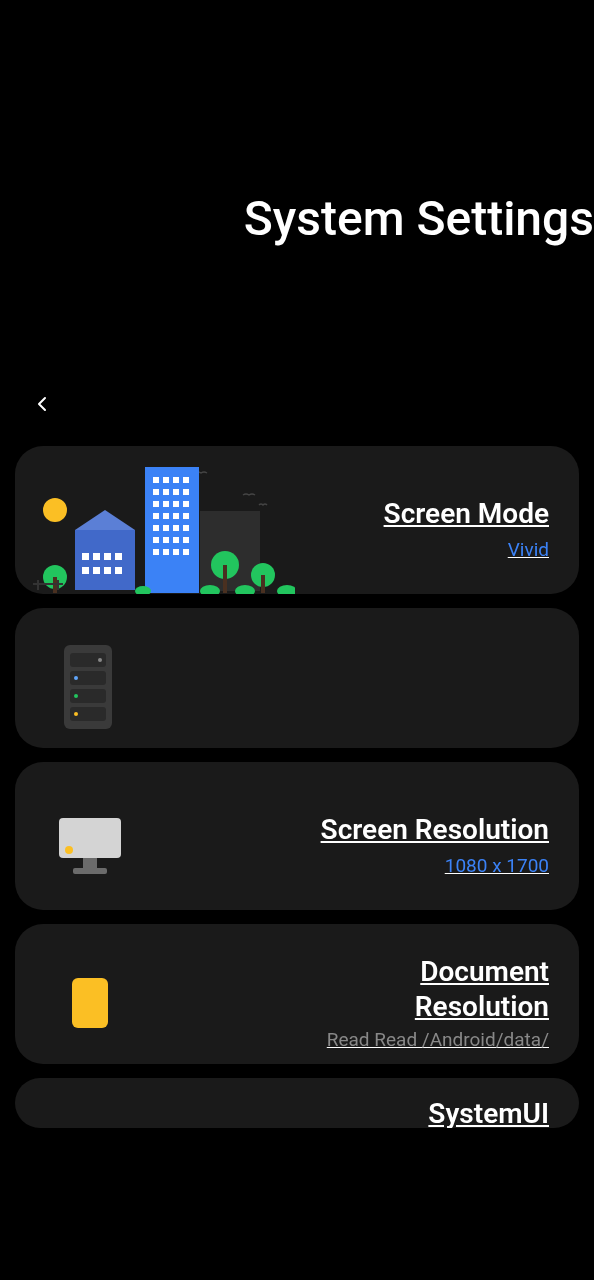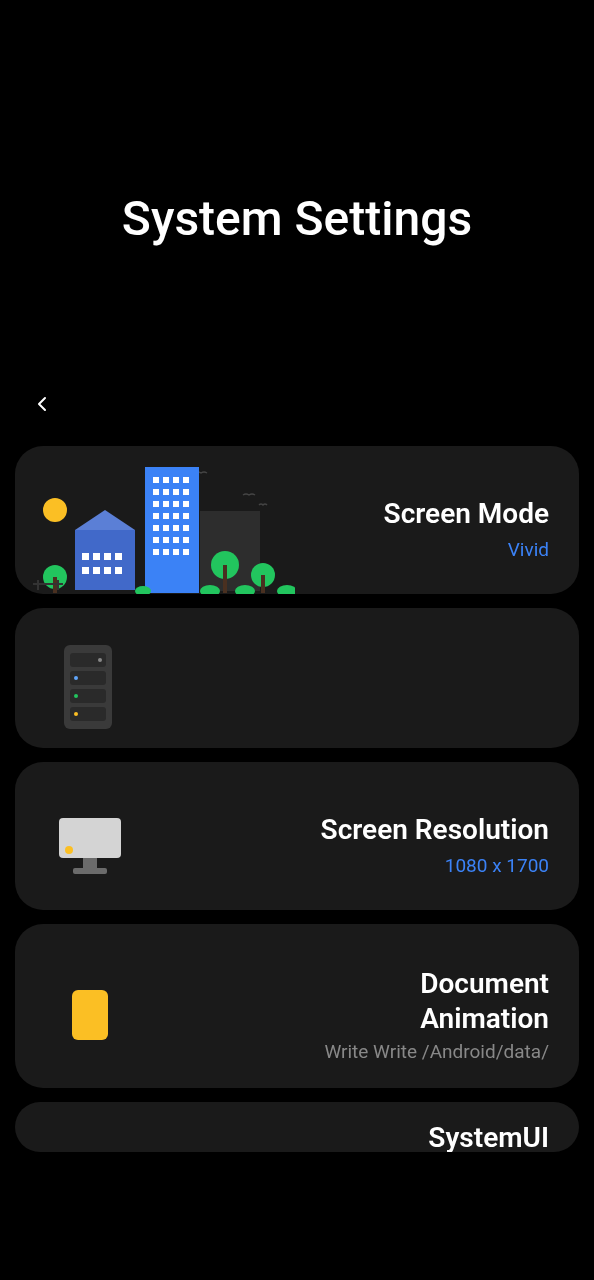--- a/index.html
+++ b/index.html
@@ -10,21 +10,21 @@
     body {
       width: 594px;
       height: 1280px;
       background: #000;
       font-family: -apple-system, BlinkMacSystemFont, 'Segoe UI', Roboto, sans-serif;
       color: #fff;
       overflow: hidden;
     }
     .header {
       padding-top: 190px;
-      text-align: center;
+      text-align: right;
     }
     .header-title {
       font-size: 48px;
       font-weight: 500;
       color: #fff;
     }
     .back-row {
       padding: 145px 0 0 30px;
     }
     .back-icon {
@@ -36,20 +36,21 @@
     }
     .card {
       background: #1a1a1a;
       border-radius: 28px;
       margin-bottom: 14px;
       display: flex;
       align-items: center;
       padding: 17px 30px 0 0;
       overflow: hidden;
       position: relative;
+      text-decoration: underline;
     }
     .card-illustration {
       flex: 0 0 auto;
       display: flex;
       align-items: center;
       justify-content: center;
     }
     .card-text {
       flex: 1 1 auto;
       text-align: right;
@@ -111,21 +112,21 @@
       height: 140px;
       padding-left: 45px;
     }
     .sun-icon {
       width: 62px;
       height: 62px;
     }
 
     
     .card-document {
-      height: 164px;
+      height: 140px;
       padding-left: 55px;
     }
     .doc-icon {
       width: 40px;
       height: 54px;
     }
 
     
     .card-systemui {
       height: 50px;
@@ -268,22 +269,22 @@
 
 
   <div class="card card-document">
     <div class="card-illustration">
       <svg class="doc-icon" viewBox="0 0 40 54">
         <rect x="2" y="2" width="36" height="50" rx="6" fill="#fbbf24"></rect>
       </svg>
     </div>
     <div class="card-text">
       <div class="card-title">Document</div>
-      <div class="card-title">Animation</div>
-      <div class="card-subtitle">Write Write /Android/data/</div>
+      <div class="card-title">Resolution</div>
+      <div class="card-subtitle">Read Read /Android/data/</div>
     </div>
   </div>
 
   <div class="card card-systemui">
     <div class="card-illustration"></div>
     <div class="card-text">
       <div class="card-title">SystemUI</div>
     </div>
   </div>
 

